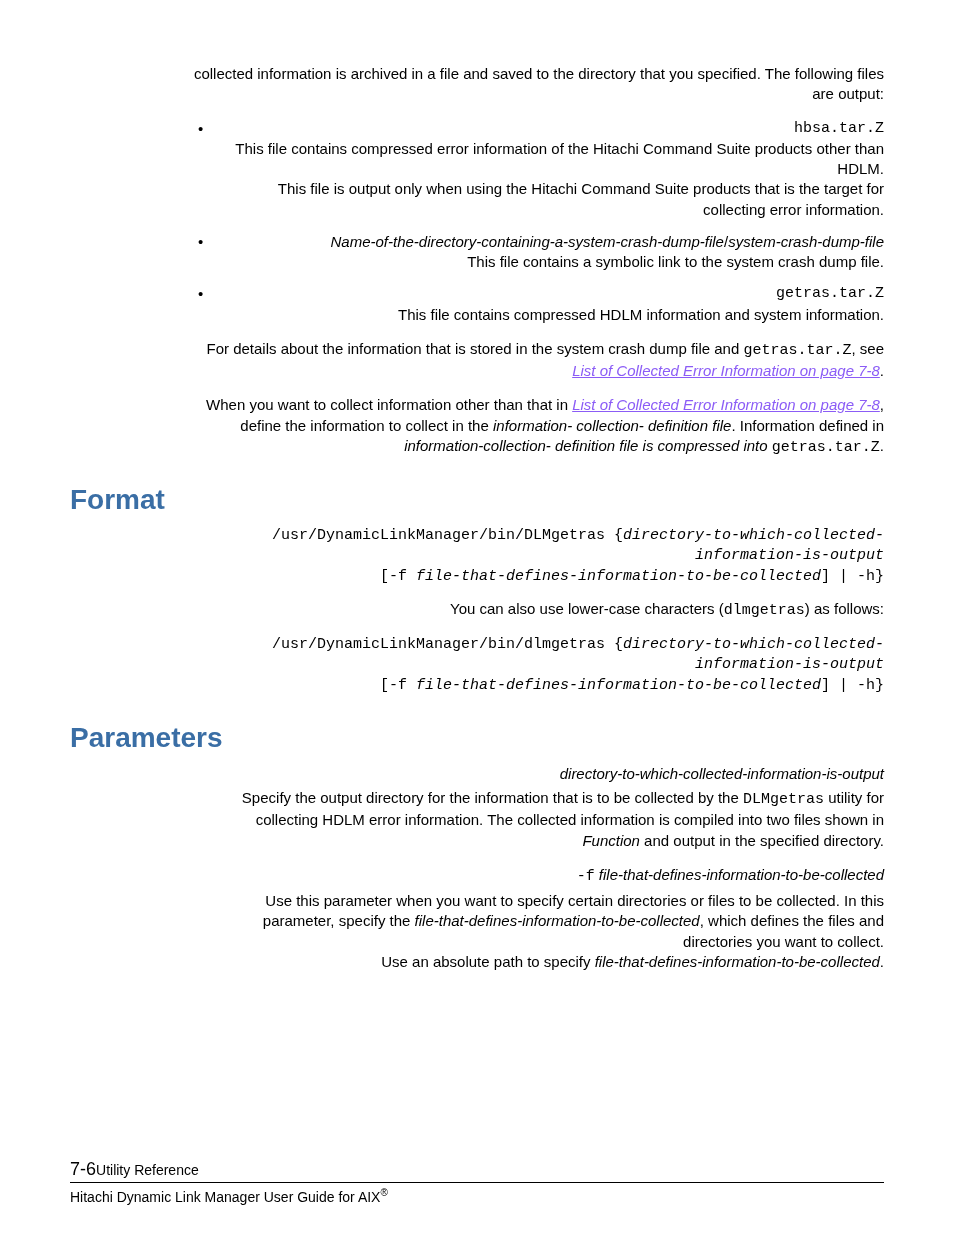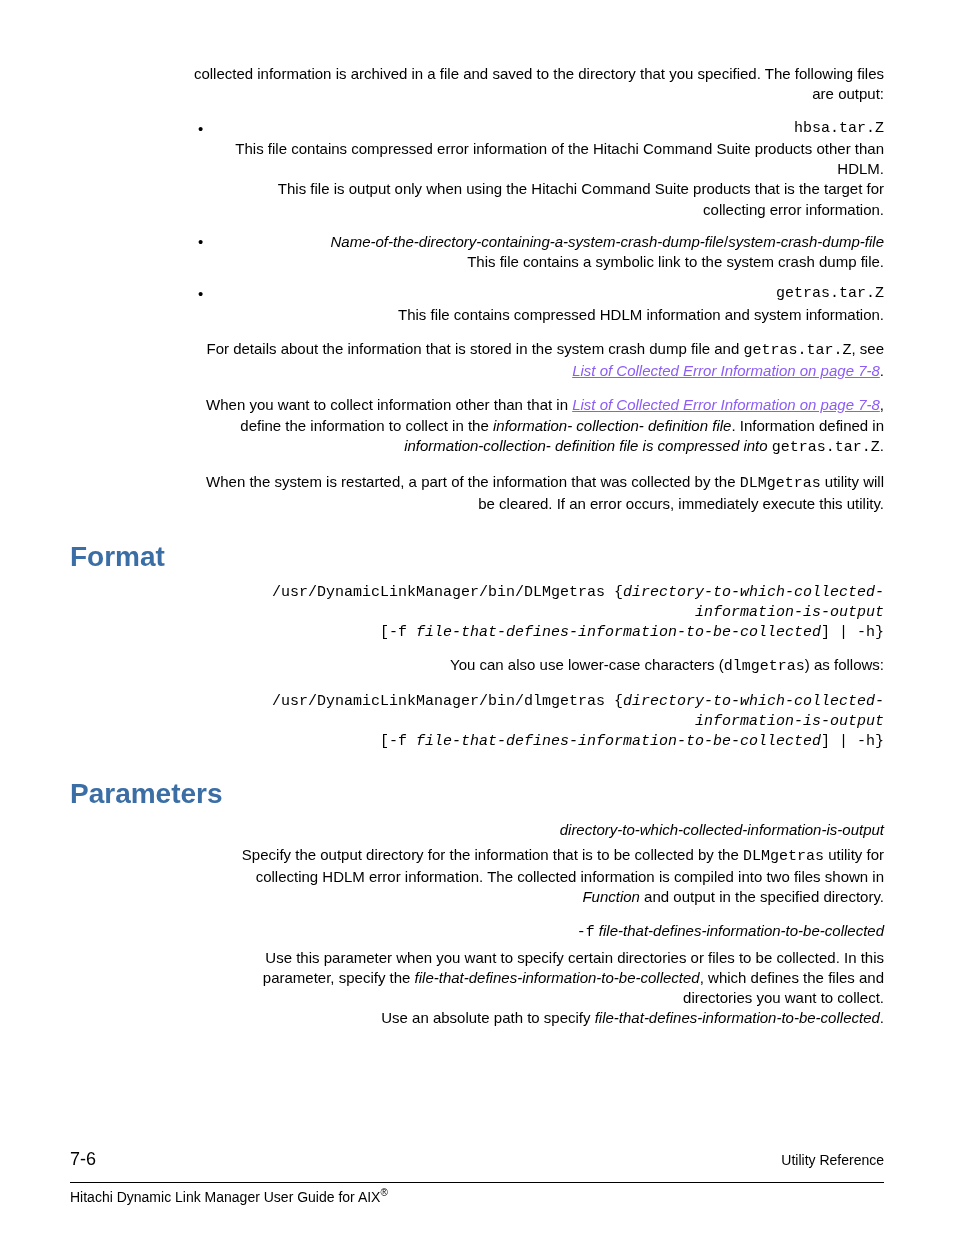--- a/index.html
+++ b/index.html
@@ -48,24 +48,24 @@
   .dd { margin-left: 28px; margin-bottom: 14px; }
   .footer {
     position: absolute;
     bottom: 30px;
     left: 70px; right: 70px;
   }
   .footer-line {
     display: flex;
     align-items: baseline;
     border-bottom: 1px solid #000;
-    padding-bottom: 12px;
+    padding-bottom: 2px;
   }
   .footer-page { font-size: 18px; flex: 0 0 auto; }
-  .footer-title { flex: 1; text-align: right; font-size: 14px; }
+  .footer-title { flex: 1; text-align: left; font-size: 14px; }
   .footer-sub { font-size: 14px; margin-top: 4px; }
   .reg { font-size: 10px; vertical-align: super; }
 </style>
 </head>
 <body>
 
 <div class="content-col">
   <p class="para">collected information is archived in a file and saved to the directory that you specified. The following files are output:</p>
 
   <ul class="b">
@@ -87,23 +87,20 @@
   </ul>
 
   <p class="para">
     <span>For details about the information that is stored in the system crash dump file and </span><span class="mono">getras.tar.Z</span><span>, see </span><a href="#" class="xref">List of Collected Error Information on page 7-8</a><span>.</span>
   </p>
 
   <p class="para">
     <span>When you want to collect information other than that in </span><a href="#" class="xref">List of Collected Error Information on page 7-8</a><span>, define the information to collect in the </span><span class="italic">information- collection- definition file</span><span>. Information defined in </span><span class="italic">information-collection- definition file is compressed into </span><span class="mono">getras.tar.Z</span><span>.</span>
   </p>
 
-  <p class="para">
-    <span>When the system is restarted, a part of the information that was collected by the </span><span class="mono">DLMgetras</span><span> utility will be cleared. If an error occurs, immediately execute this utility.</span>
-  </p>
 </div>
 
 <h2 class="sec">Format</h2>
 <div class="content-col">
   <div class="codeblock"><span>/usr/DynamicLinkManager/bin/DLMgetras {</span><span class="italic">directory-to-which-collected-information-is-output</span><span>
 [-f </span><span class="italic">file-that-defines-information-to-be-collected</span><span>] | -h}</span></div>
 
   <p class="para" style="margin-top:12px">
     <span>You can also use lower-case characters (</span><span class="mono">dlmgetras</span><span>) as follows:</span>
   </p>

